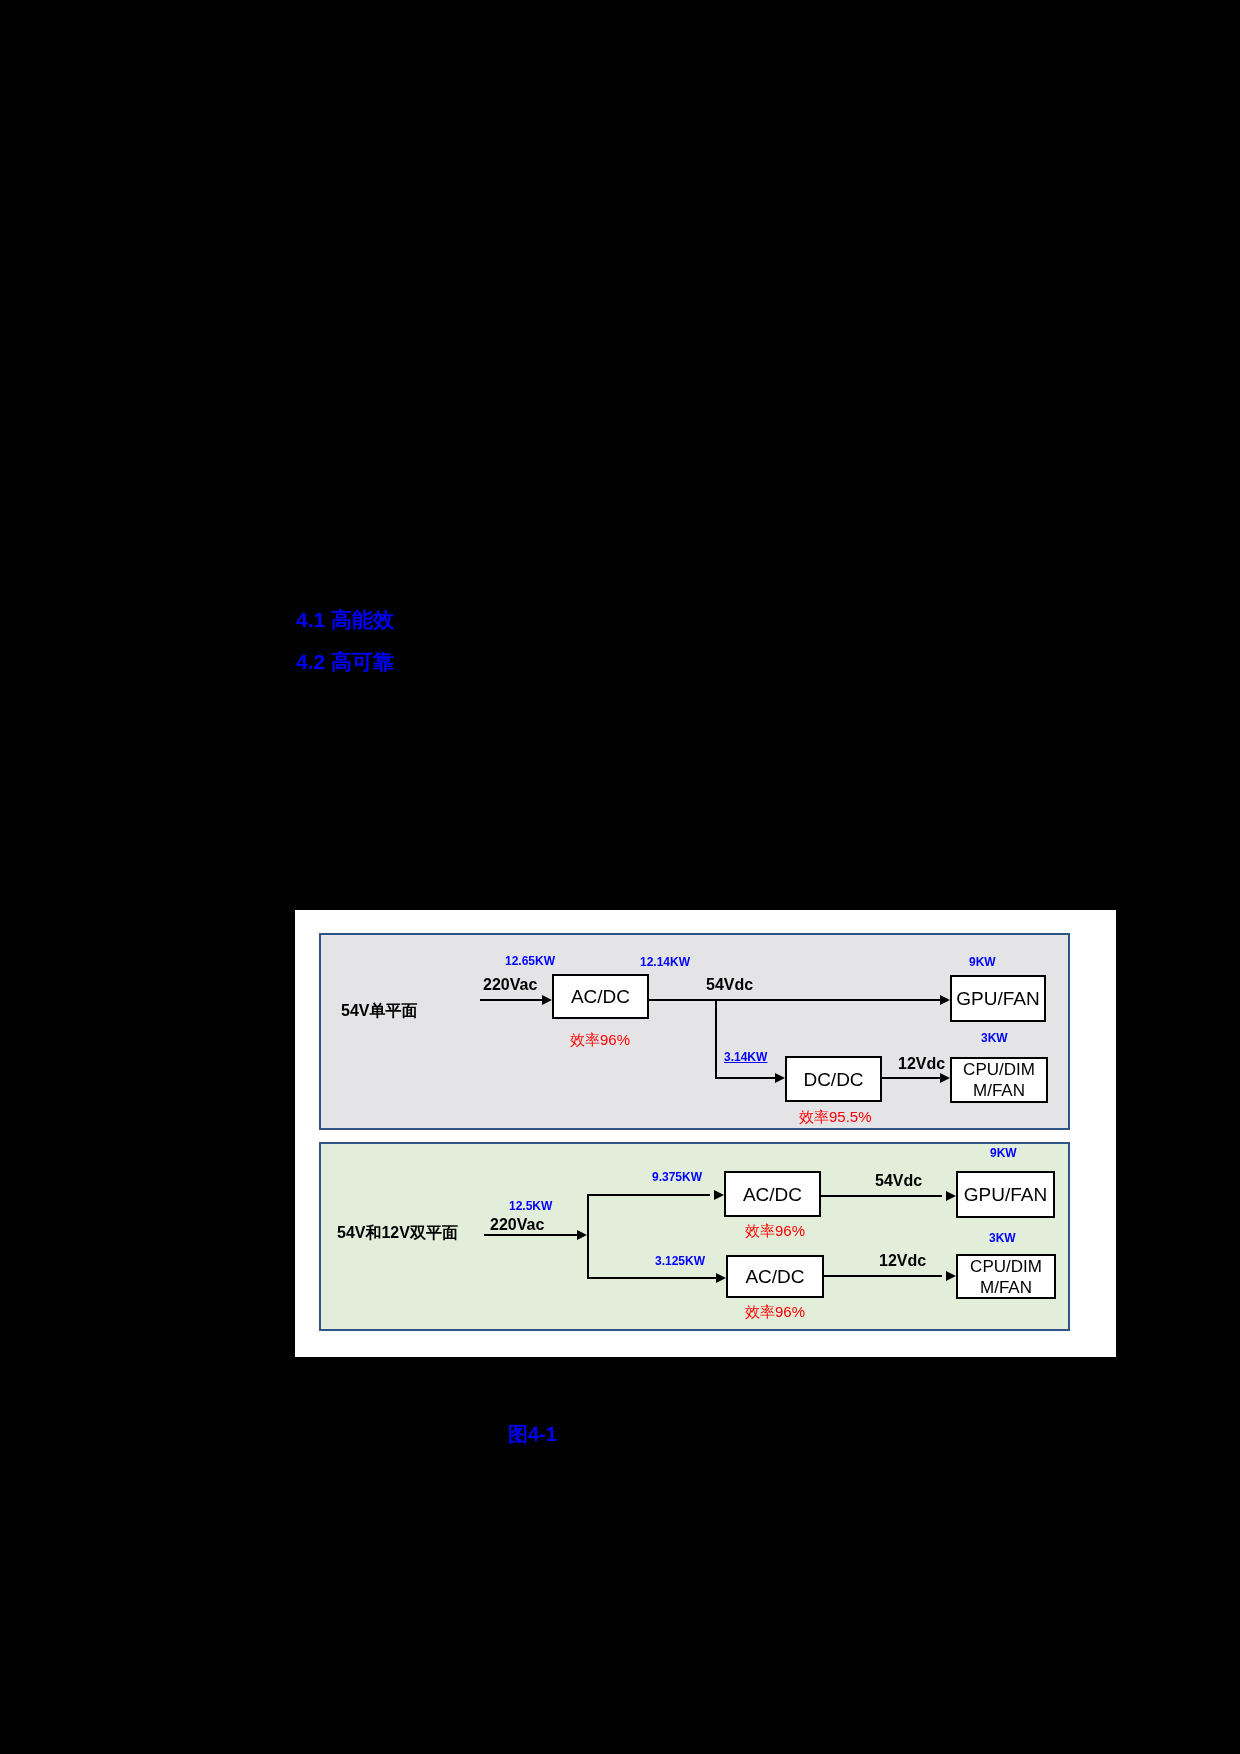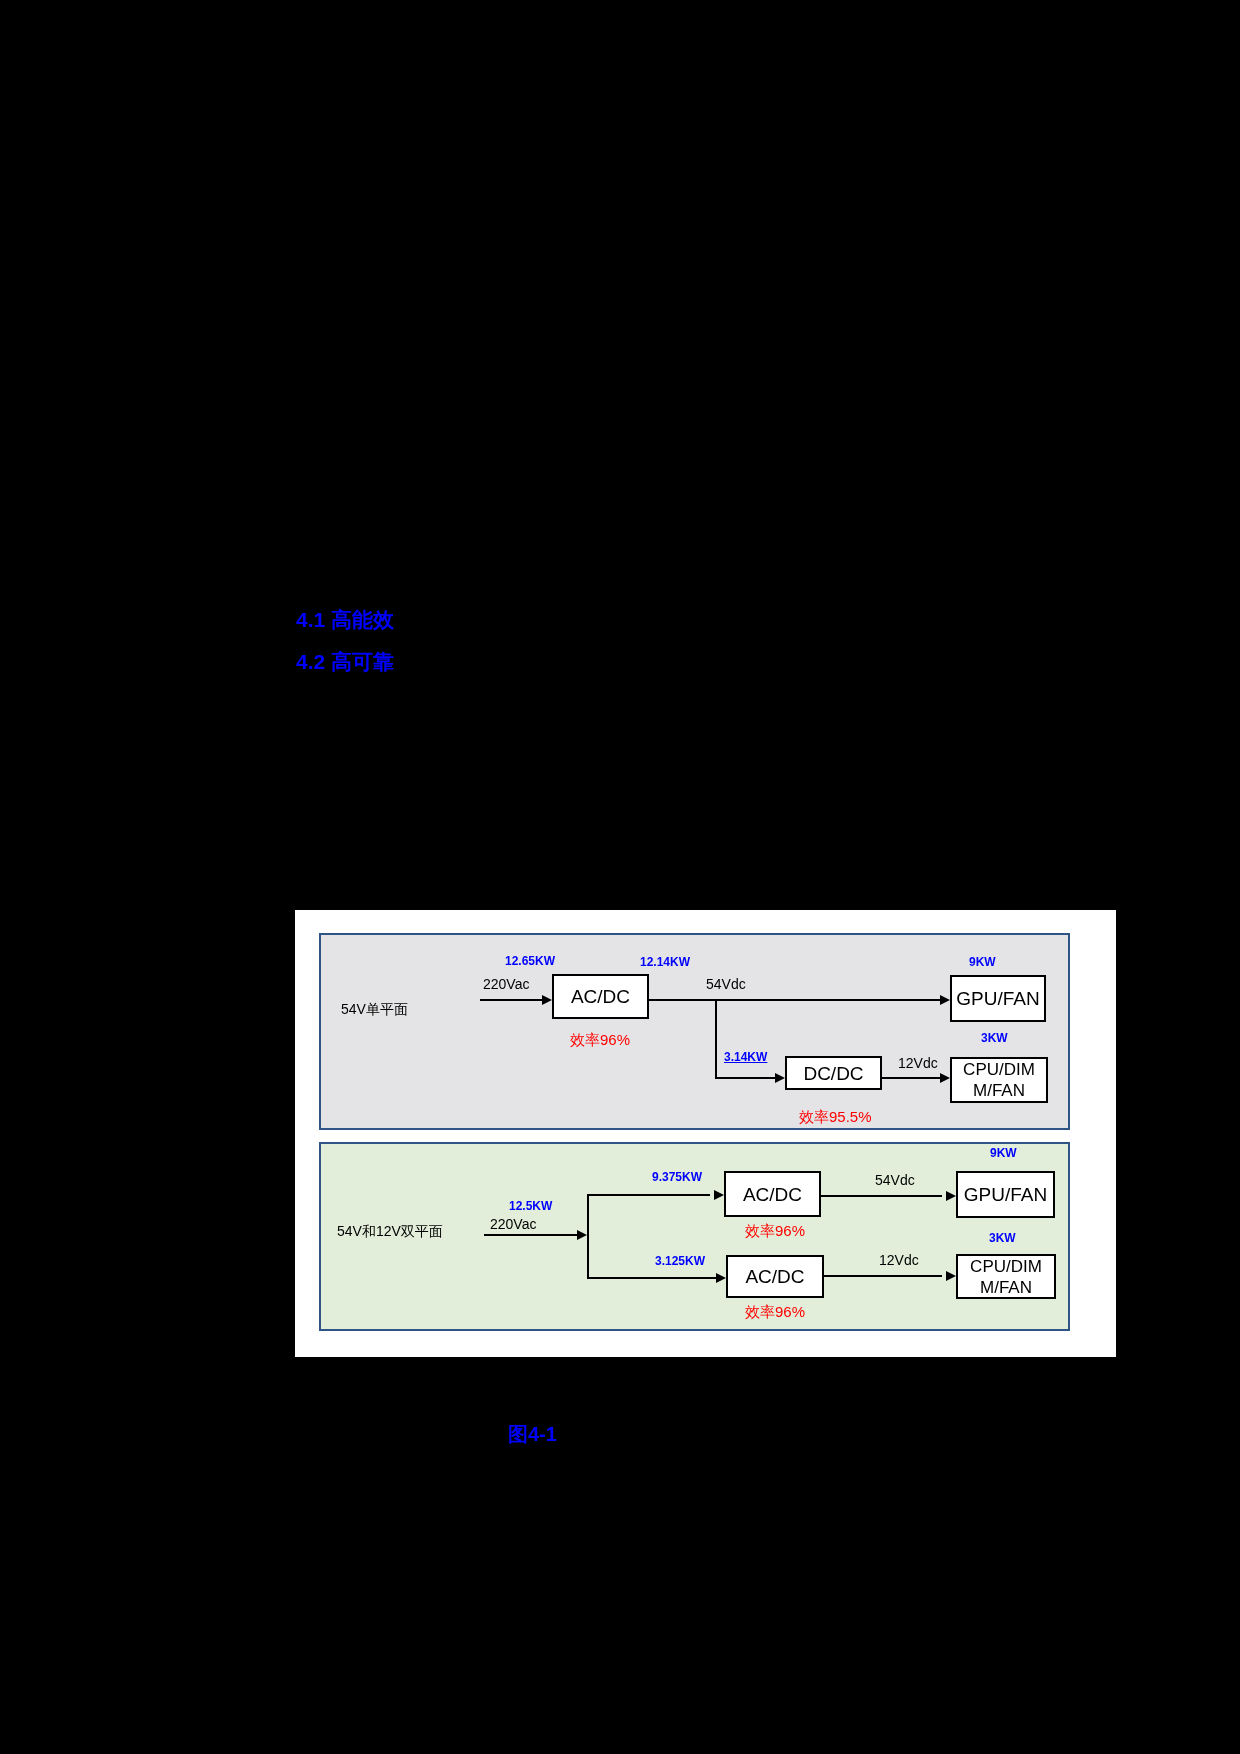--- a/index.html
+++ b/index.html
@@ -8,21 +8,21 @@
     position:relative; width:1240px; height:1754px;
     font-family:"Liberation Sans", sans-serif; overflow:hidden;
   }
   .heading { position:absolute; left:296px; color:#0000FF; font-size:21px; font-weight:600; white-space:nowrap;text-align:right; }
   #heading-1 { top:606px; }
   #heading-2 { top:648px; }
   .figure { position:absolute; left:295px; top:910px; width:821px; height:447px; background:#FFFFFF; }
   .panel { position:absolute; border:2px solid #2F5486; }
   .panel-single { left:24px; top:23px; width:751px; height:197px; background:#E4E4E6; }
   .panel-dual { left:24px; top:232px; width:751px; height:189px; background:#E2EED9; }
-  .lbl { position:absolute; color:#000; font-size:14px; font-weight:400; white-space:nowrap; }
+  .lbl { position:absolute; color:#000; font-size:16px; font-weight:700; white-space:nowrap; }
   .pw  { position:absolute; color:#0000FF; font-size:12px; font-weight:700; white-space:nowrap; }
   .eff { position:absolute; color:#FF0000; font-size:15px; font-weight:400; white-space:nowrap; }
   .box { position:absolute; background:#FFF; border:2px solid #000; color:#000;
          display:flex; flex-direction:column; align-items:center; justify-content:center;
          font-size:19px; line-height:21px; text-align:center; }
   .box.small-text { font-size:17px; }
   .hline { position:absolute; height:2px; background:#000; }
   .vline { position:absolute; width:2px; background:#000; }
   .arr { position:absolute; width:0; height:0;
          border-top:5px solid transparent; border-bottom:5px solid transparent;
@@ -53,21 +53,21 @@
     <span class="pw" style="left:319px; top:20px;">12.14KW</span>
     <div class="hline" style="left:328px; top:64px; width:291px;"></div>
     <div class="arr" style="left:619px; top:60px;"></div>
     <span class="lbl" style="left:385px; top:41px;">54Vdc</span>
 
     <div class="vline" style="left:394px; top:64px; height:80px;"></div>
     <div class="hline" style="left:394px; top:142px; width:60px;"></div>
     <div class="arr" style="left:454px; top:138px;"></div>
     <span class="pw" style="left:403px; top:115px;text-decoration:underline;">3.14KW</span>
 
-    <div class="box" style="left:464px; top:121px; width:97px; height:34px;">
+    <div class="box" style="left:464px; top:121px; width:97px; height:46px;">
       <span>DC/DC</span>
     </div>
     <span class="eff" style="left:478px; top:173px;">效率95.5%</span>
 
     <span class="lbl" style="left:577px; top:120px;">12Vdc</span>
     <div class="hline" style="left:561px; top:142px; width:58px;"></div>
     <div class="arr" style="left:619px; top:138px;"></div>
 
     <span class="pw" style="left:648px; top:20px;">9KW</span>
     <div class="box" style="left:629px; top:40px; width:96px; height:47px;">

